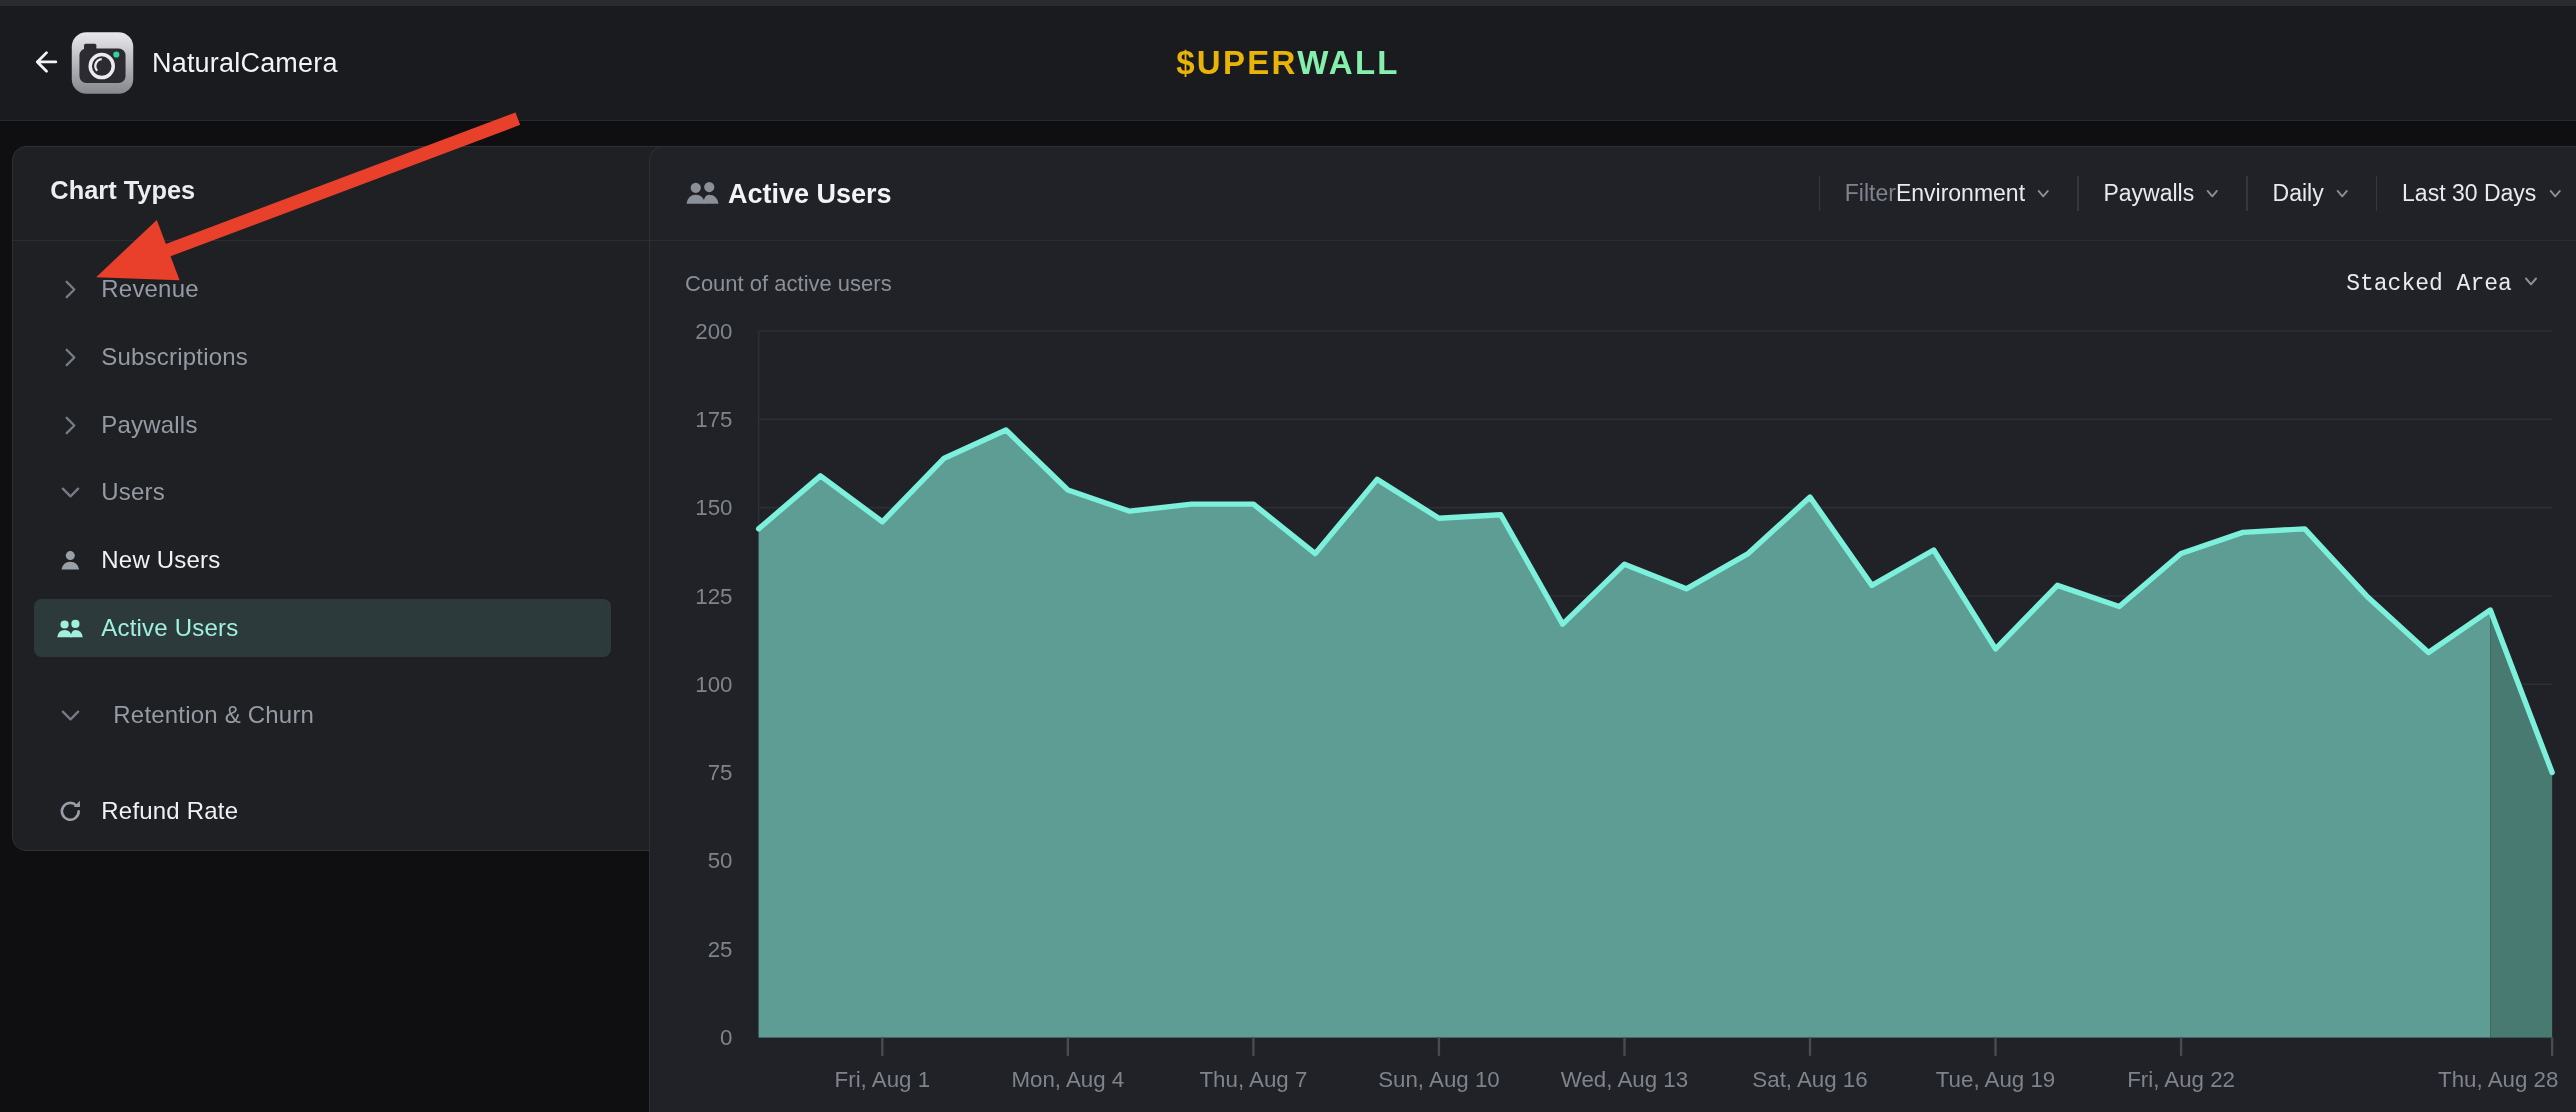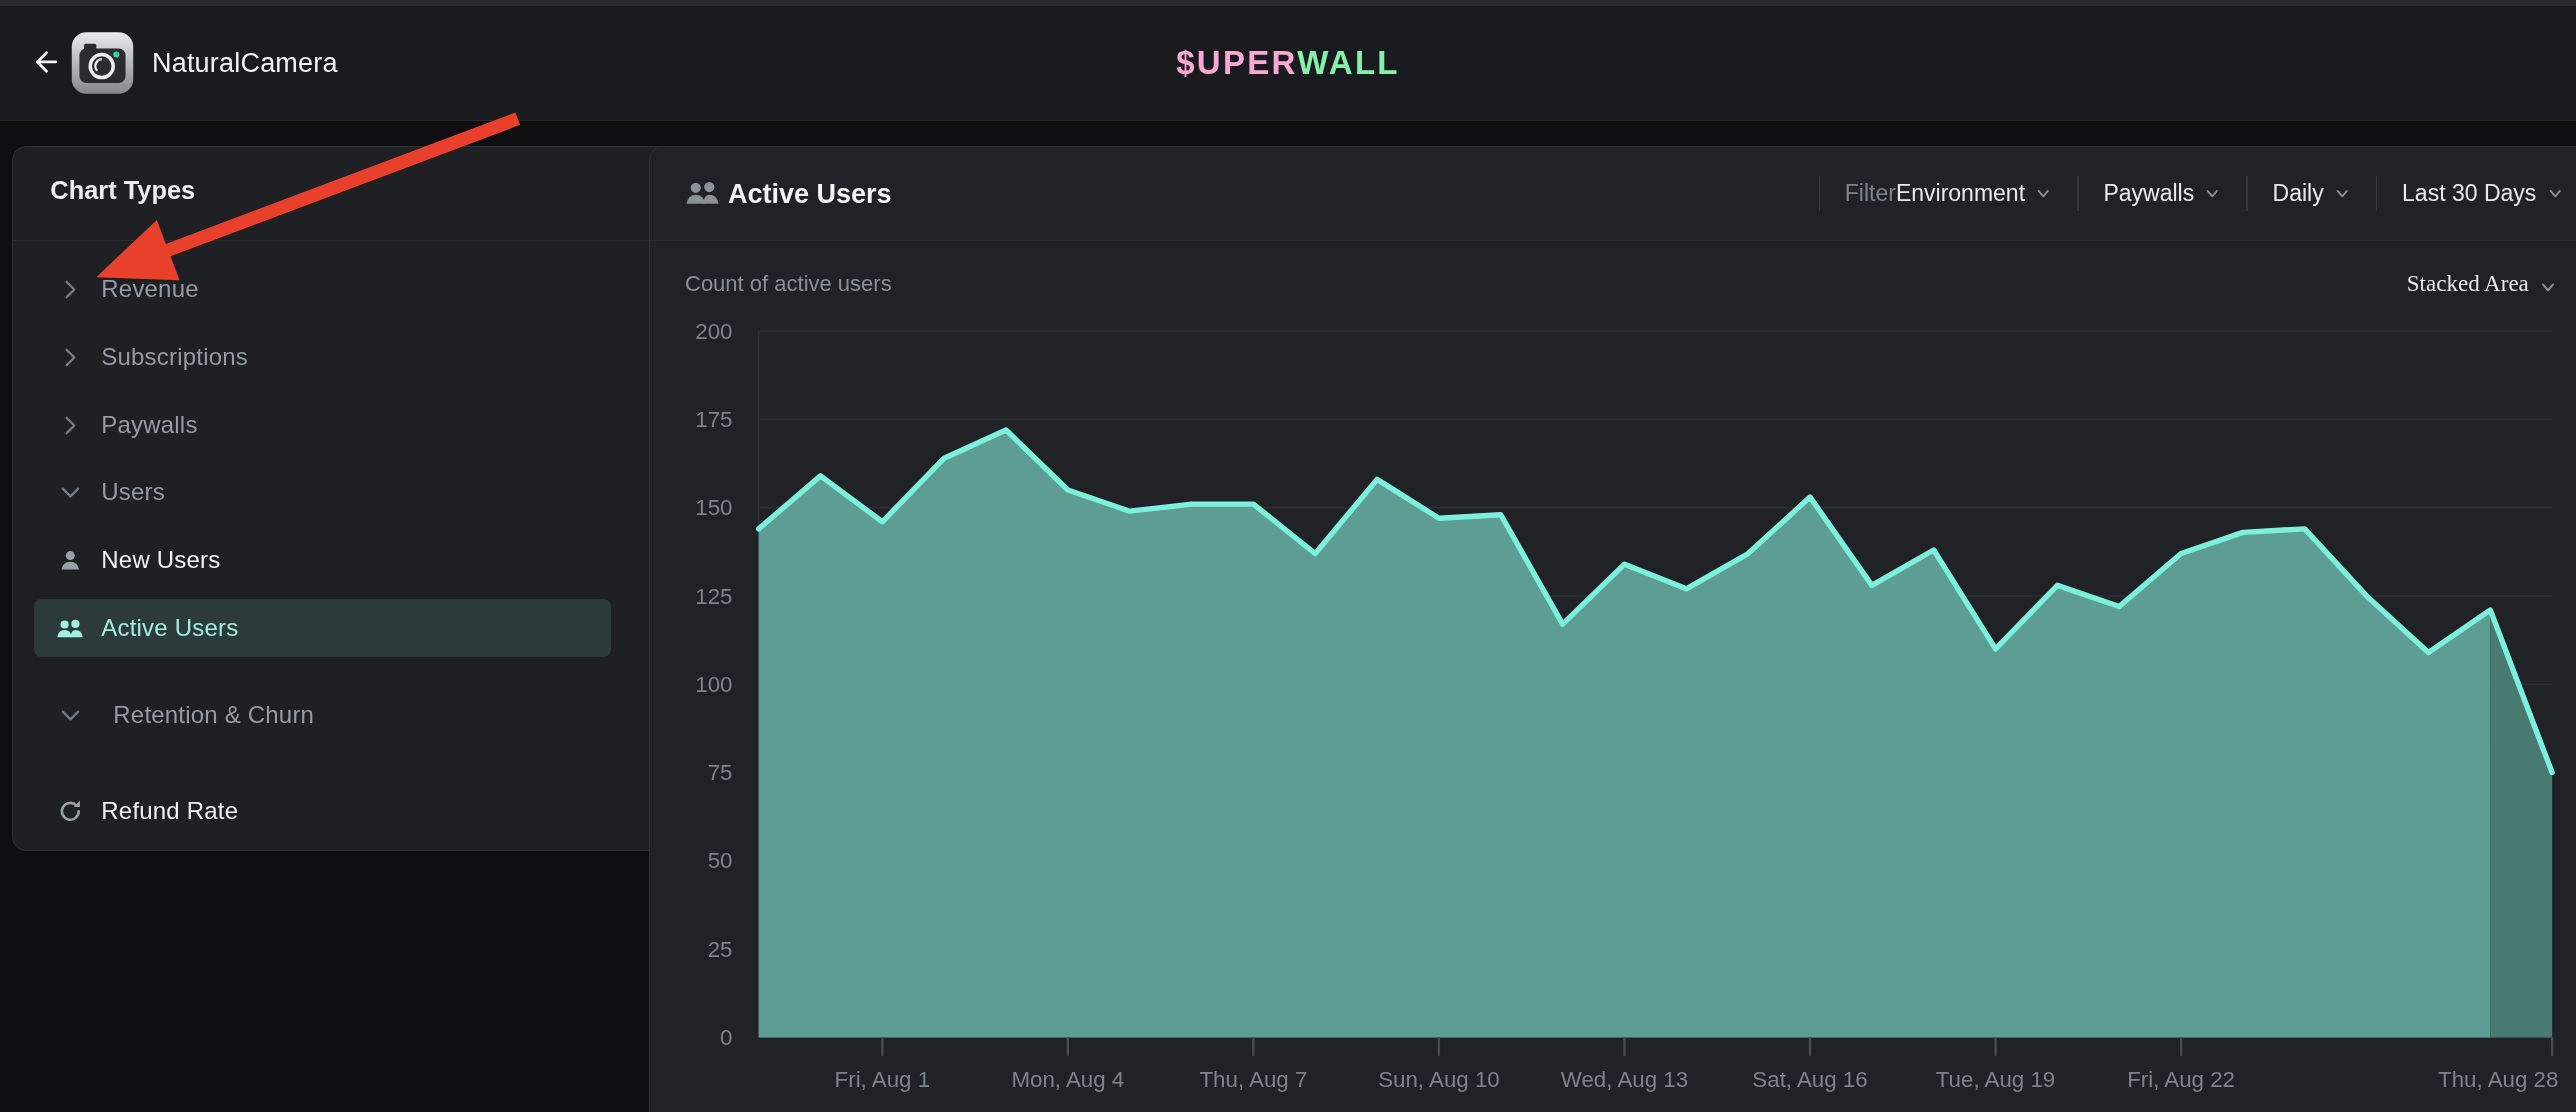--- a/index.html
+++ b/index.html
@@ -20,21 +20,21 @@
   }
   .appicon{position:absolute;left:71px;top:50%;transform:translateY(-50%);width:63px;height:63px;}
   .appname{
     position:absolute;left:152px;top:50%;transform:translateY(-50%);
     font-size:27px;font-weight:500;color:#F2F3F5;letter-spacing:0.2px;
   }
   .logo{
     position:absolute;left:50%;top:50%;transform:translate(-50%,-50%);
     font-size:33px;font-weight:700;letter-spacing:2.3px;white-space:nowrap;
   }
-  .logo .teal{color:#f9a8d4;}
+  .logo .teal{color:#eab308;}
   .logo .white{color:#86efac;}
   
   #sidebar{
     position:absolute;left:12.3px;top:146px;width:684px;height:705px;
     background:#1E2024;border:0.8px solid #2E3036;border-radius:14px;box-sizing:border-box;
   }
   .sb-title{position:absolute;left:37px;top:29px;font-size:25.4px;font-weight:600;color:#ECEDEF;}
   .sb-divider{position:absolute;left:0;top:93px;width:100%;height:0.8px;background:#2B2D32;}
   .sb-item{
     position:absolute;left:21px;width:577px;height:58px;border-radius:7.7px;
@@ -56,23 +56,23 @@
     position:absolute;right:23px;top:0;height:93px;display:flex;align-items:center;
     font-size:23px;white-space:nowrap;
   }
   .f-sep{width:1.5px;height:35px;background:#35373D;margin:0 24.6px;}
   .f-prefix{color:#7E848D;}
   .f-item{display:flex;align-items:center;gap:9.2px;color:#E8EAED;font-weight:500;cursor:pointer;background:none;border:none;font-size:23px;font-family:inherit;padding:0;justify-content:flex-end;}
   .f-chev{color:#8A9099;display:flex;}
   .mc-subrow{position:absolute;left:0;top:94px;width:100%;height:85px;}
   .mc-subtitle{position:absolute;left:35px;top:50%;transform:translateY(-50%);font-size:22px;color:#8A9099;}
   .stacked{
-    position:absolute;right:23px;top:50%;transform:translateY(-50%);
-    display:flex;align-items:flex-end;gap:9.2px;font-size:23px;font-weight:500;color:#E8EAED;cursor:pointer;
-    background:none;border:none;font-family:Liberation Serif, serif;
+    position:absolute;right:40px;top:50%;transform:translateY(-50%);
+    display:flex;align-items:flex-start;gap:9.2px;font-size:23px;font-weight:500;color:#E8EAED;cursor:pointer;
+    background:none;border:none;font-family:Liberation Mono, monospace;
   }
   
   #chart-svg,#arrow-svg{position:absolute;left:0;top:0;width:2576px;height:1113px;pointer-events:none;}
   #arrow-svg{z-index:50;}
   #chart-svg text{font-family:"Liberation Sans","DejaVu Sans",sans-serif;}
 </style>
 </head>
 <body>
 
 <div id="topstrip"></div>

